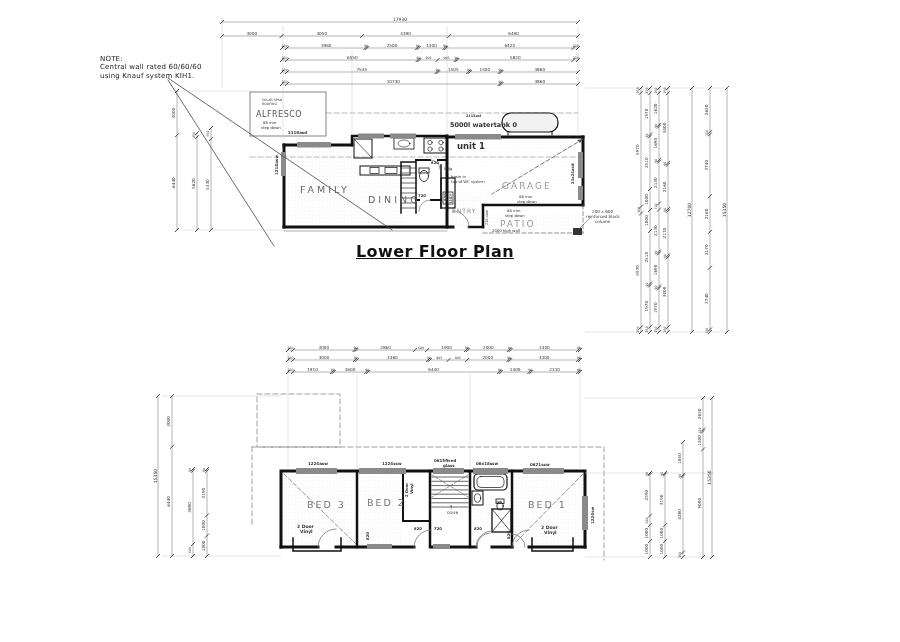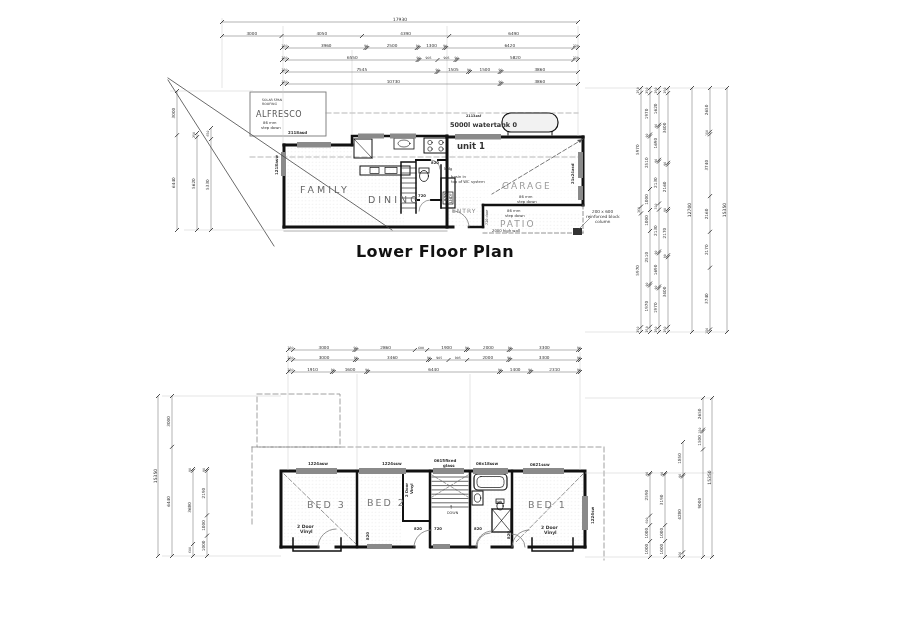--- a/index.html
+++ b/index.html
@@ -1,20 +1,20 @@
 <!DOCTYPE html>
 <html><head>
 <meta charset="utf-8">
 <style>
   html,body{margin:0;padding:0;background:#e8e8e8;}
   #sheet{position:relative;width:900px;height:642px;background:#ffffff;overflow:hidden;
          font-family:"DejaVu Sans",sans-serif;color:#111;}
   #ovl{position:absolute;left:0;top:0;width:900px;height:642px;}
   .note{position:absolute;left:100px;top:55px;font-size:7px;line-height:1.18;color:#222;letter-spacing:.2px;}
-  .title{position:absolute;font-size:16px;font-weight:bold;color:#111;letter-spacing:.4px;}
+  .title{position:absolute;font-size:16px;font-weight:bold;color:#111;letter-spacing:.4px;text-decoration:underline;}
   .title.lower{left:356px;top:242px;}
   .title.upper{left:352px;top:559px;}
 </style>
 </head>
 <body>
 
 <div id="sheet">
   <svg id="ovl" viewBox="0 0 900 642" xmlns="http://www.w3.org/2000/svg">
     <defs>
       <pattern id="dots" width="3.5" height="3.5" patternUnits="userSpaceOnUse">
@@ -564,15 +564,20 @@
         <text x="308" y="465" font-size="4" fill="#333" font-weight="bold">1224asw</text>
         <text x="382" y="465" font-size="4" fill="#333" font-weight="bold">1224ssw</text>
         <text x="434" y="462" font-size="4" fill="#333" font-weight="bold">0615fixed</text>
         <text x="443" y="467" font-size="4" fill="#333" font-weight="bold">glass</text>
         <text x="476" y="465" font-size="4" fill="#333" font-weight="bold">06x18ssw</text>
         <text x="530" y="466" font-size="4" fill="#333" font-weight="bold">0621ssw</text>
         <text x="594" y="524" font-size="4" fill="#333" font-weight="bold" transform="rotate(-90 594 524)">1224sw</text>
       </g>
   </svg>
 
+  <div class="note">
+    <div>NOTE:</div>
+    <div>Central wall rated 60/60/60</div>
+    <div>using Knauf system KIH1.</div>
+  </div>
 
   <div class="title lower">Lower Floor Plan</div>
 </div>
 
 </body></html>

